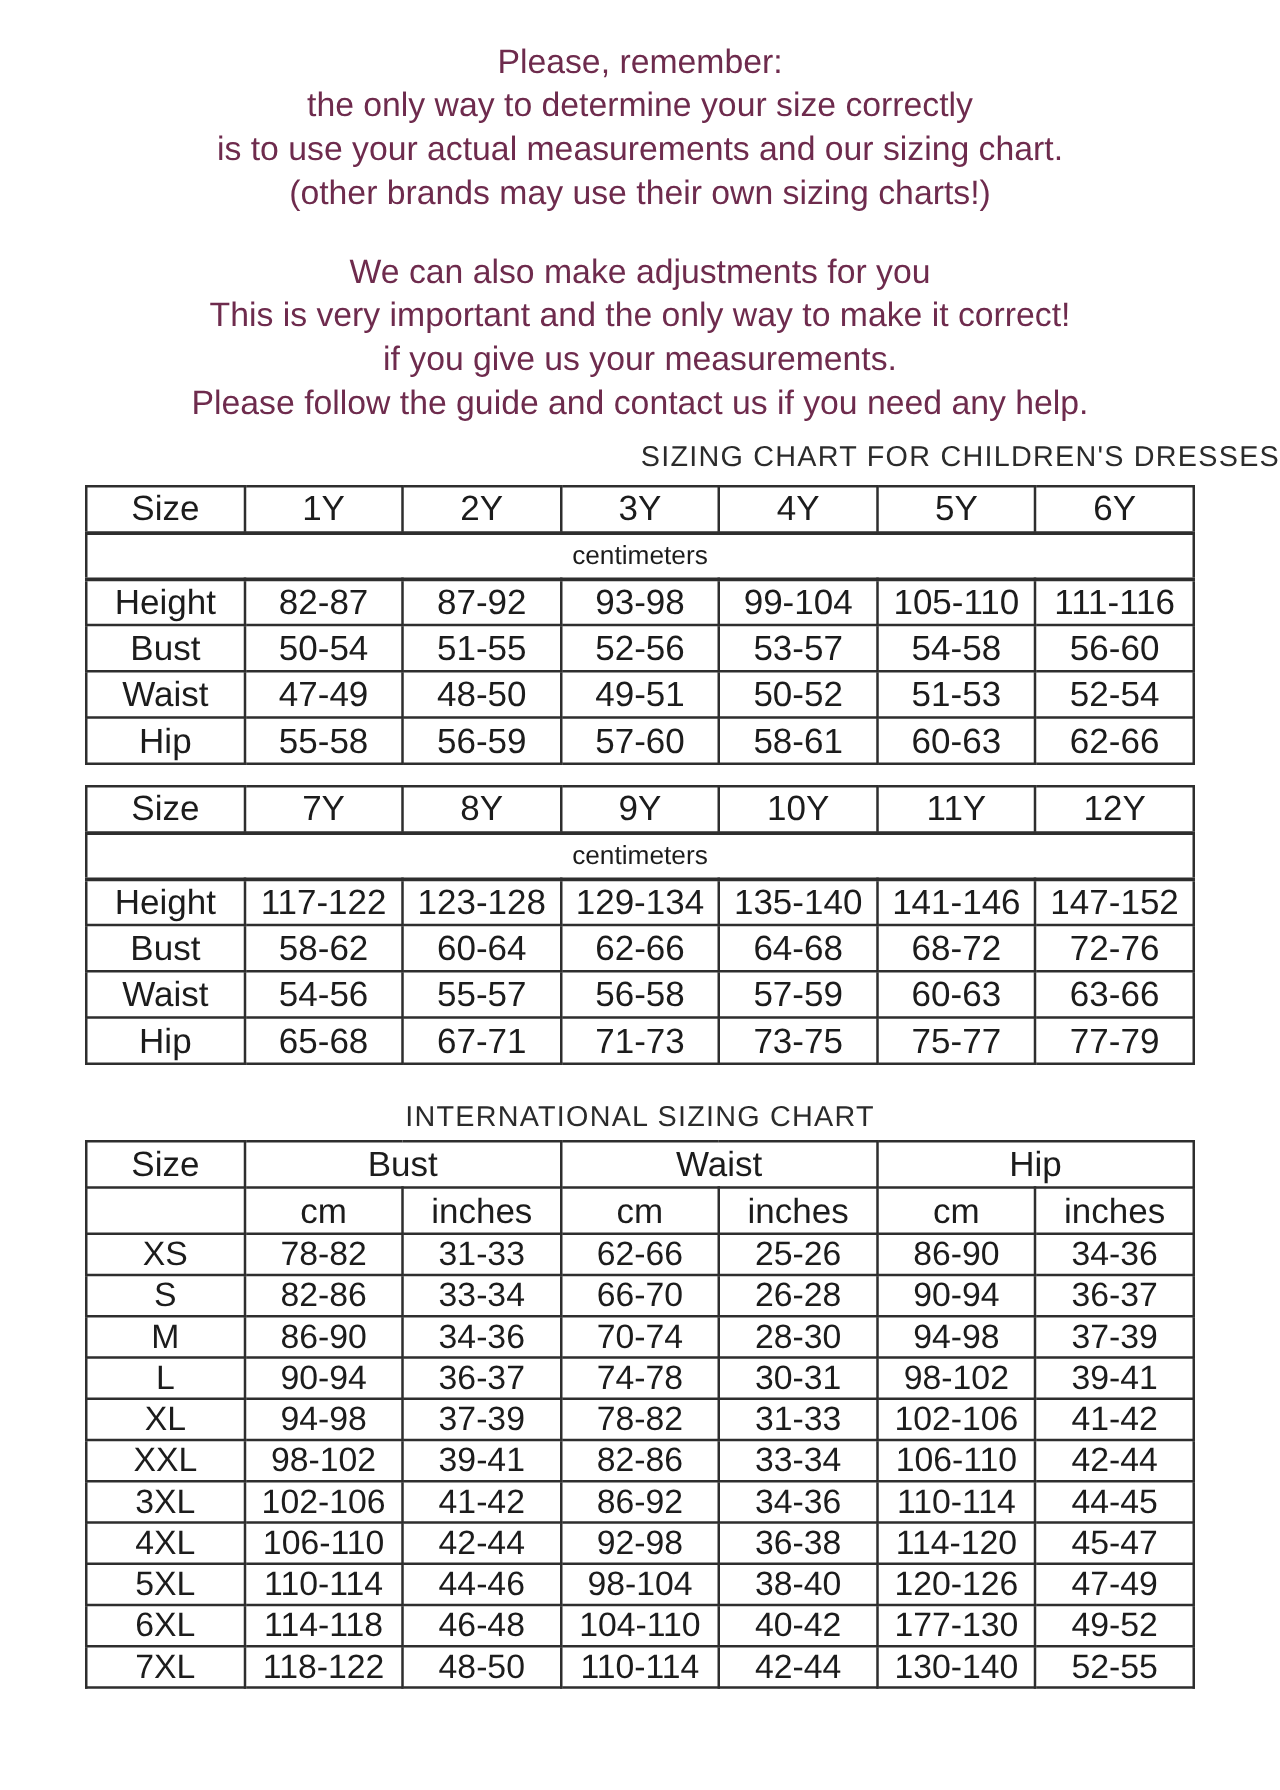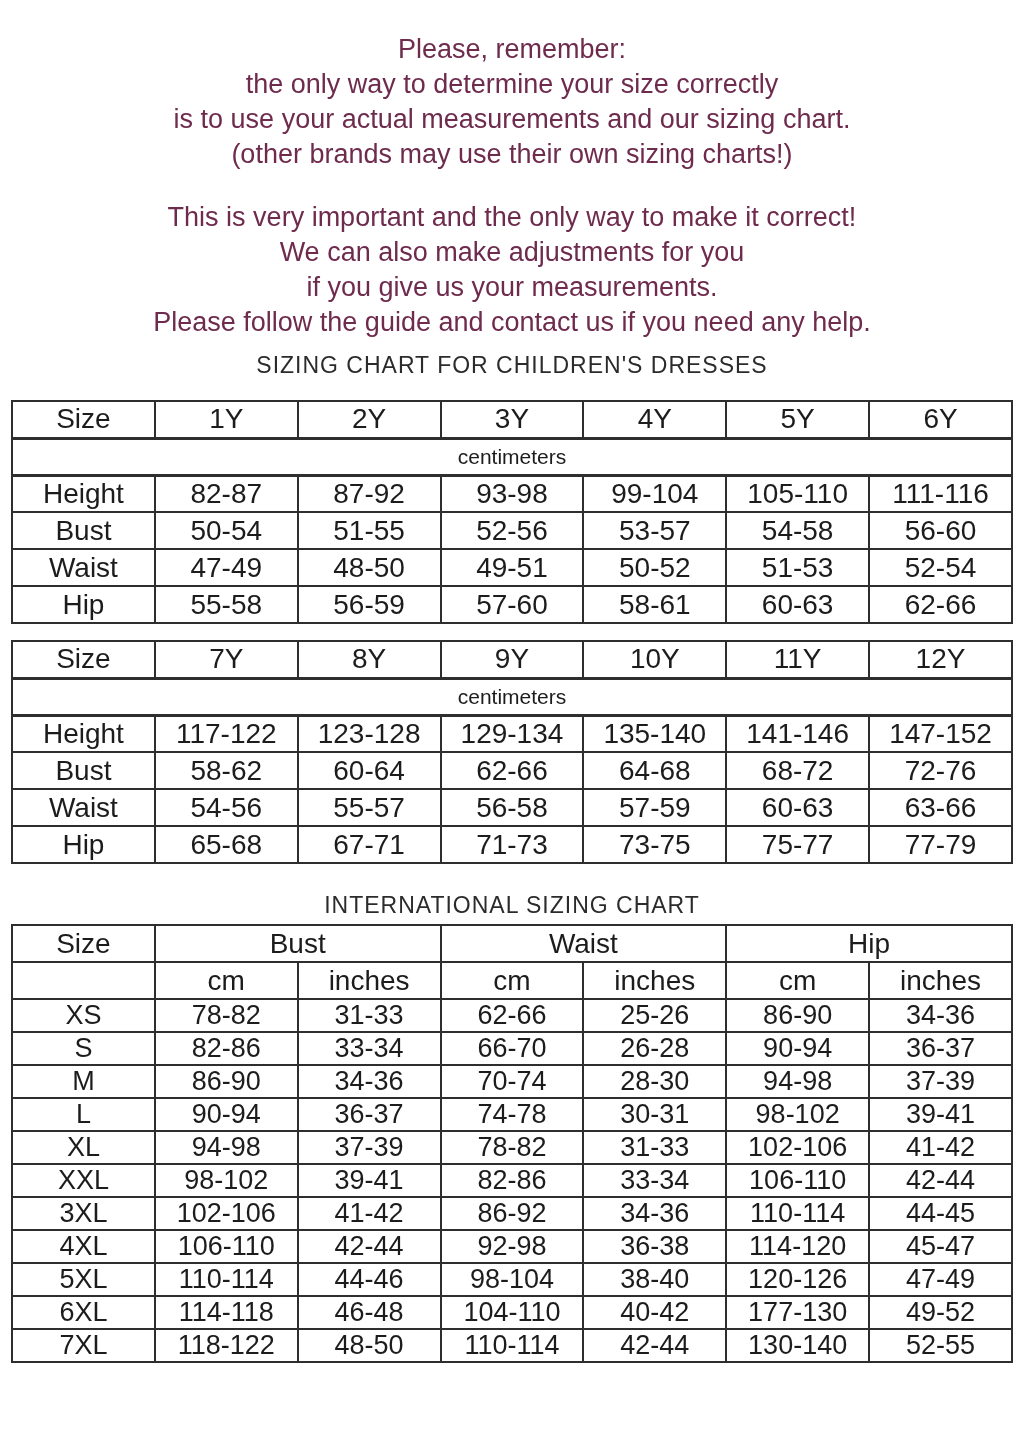--- a/index.html
+++ b/index.html
@@ -21,26 +21,26 @@
   }
   .intro-1 { padding-top: 32px; }
   .intro-2 { margin-top: 28px; }
   .chart-title {
     text-align: center;
     color: #2b2b2b;
     font-size: 23px;
     font-weight: 400;
     letter-spacing: 1px;
   }
-  .title-kids-1 { margin-top: 12px; margin-bottom: 21px; }
+  .title-kids-1 { margin-top: 12px; margin-bottom: 9px; text-align: right; }
   .title-intl { margin-top: 28px; margin-bottom: 5px; }
   table.sizing-table {
     border-collapse: collapse;
     table-layout: fixed;
-    width: 1002px;
+    width: 888px;
     margin: 0 auto;
     color: #1c1c1c;
   }
   .sizing-table td {
     border: 2px solid #2e2e2e;
     text-align: center;
     vertical-align: middle;
     font-size: 28px;
     font-weight: 300;
     padding: 0;
@@ -63,22 +63,22 @@
 <div class="page">
 
   <div class="intro intro-1">
     <div>Please, remember:</div>
     <div>the only way to determine your size correctly</div>
     <div>is to use your actual measurements and our sizing chart.</div>
     <div>(other brands may use their own sizing charts!)</div>
   </div>
 
   <div class="intro intro-2">
+    <div>We can also make adjustments for you</div>
     <div>This is very important and the only way to make it correct!</div>
-    <div>We can also make adjustments for you</div>
     <div>if you give us your measurements.</div>
     <div>Please follow the guide and contact us if you need any help.</div>
   </div>
 
   <h2 class="chart-title title-kids-1">SIZING CHART FOR CHILDREN'S DRESSES</h2>
 
   <table class="sizing-table kids kids-1">
     <tbody>
       <tr class="hdr">
         <td>Size</td>

